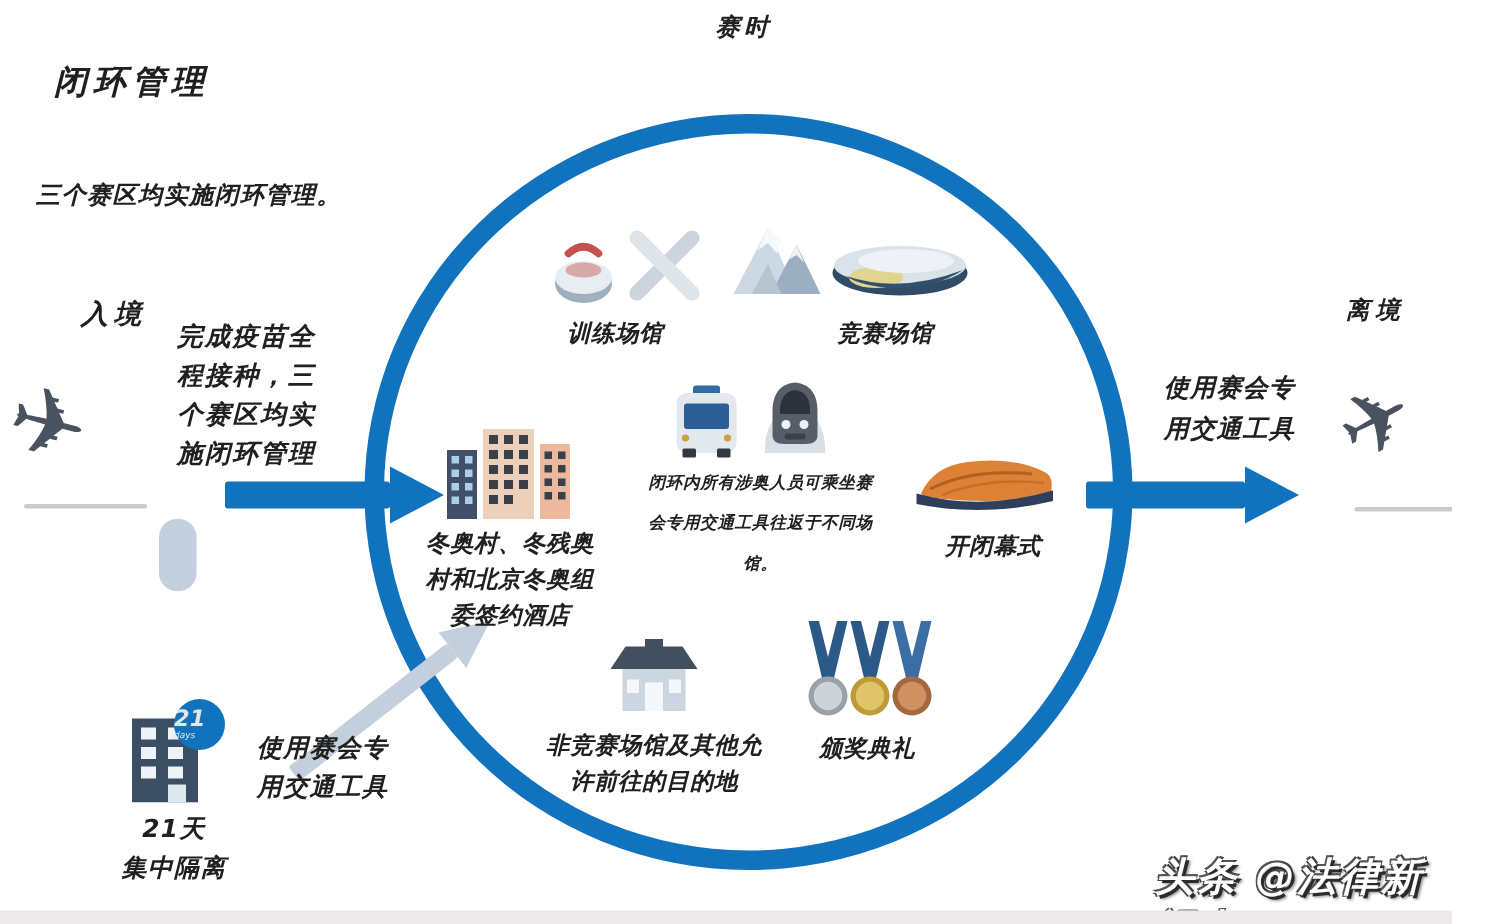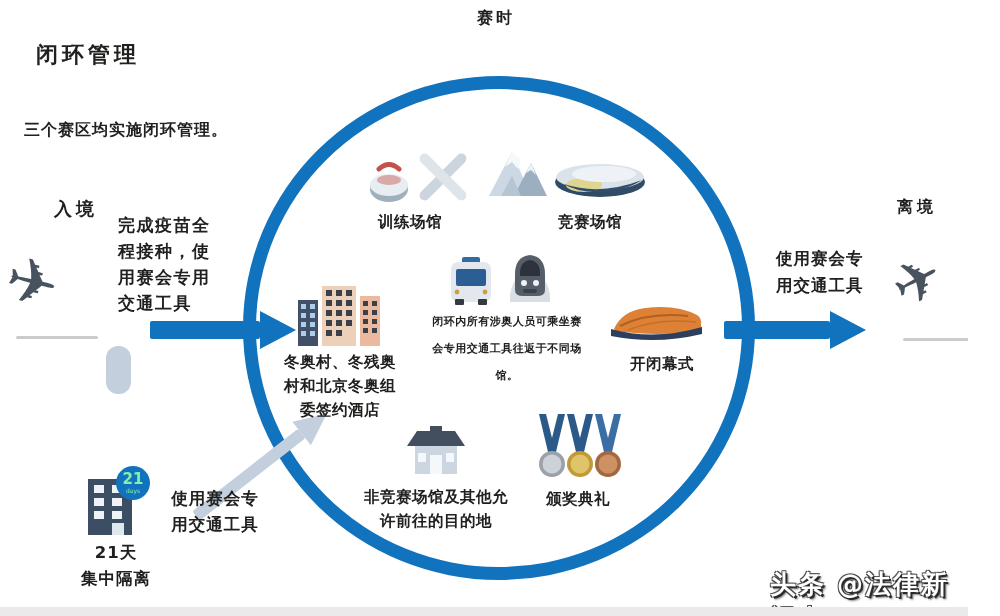--- a/index.html
+++ b/index.html
@@ -2,21 +2,21 @@
 <html style="--accent-blue: #1173bd; --soft-blue-gray: #c3cfdd;"><head>
 <meta charset="utf-8">
 <style>
   :root{
     --accent-blue:#1173bd;
     --soft-blue-gray:#c3cfdd;
   }
   html,body{margin:0;padding:0;background:#fff;}
   .stage{
     position:relative;width:968px;height:616px;background:#ffffff;overflow:hidden;
-    font-family:"DejaVu Sans","Liberation Sans",sans-serif;color:#20201e;
+    font-family:"DejaVu Sans","Liberation Sans",sans-serif;color:#20201e;font-style:italic;
   }
   .abs{position:absolute;}
   .txt{font-weight:600;letter-spacing:1px;}
   .ctr{text-align:center;}
 
   .loop-circle{
     left:243px;top:76px;width:512px;height:504px;border:13px solid var(--accent-blue);
     border-radius:50%;box-sizing:border-box;background:transparent;
   }
 
@@ -58,21 +58,21 @@
   .lbl-training{left:356px;top:210px;width:108px;}
   .lbl-competition{left:534px;top:210px;width:112px;}
   .lbl-villages{left:280px;top:350px;width:120px;font-size:15.5px;}
   .lbl-ceremonies{left:617px;top:352px;width:90px;}
   .lbl-noncomp{left:364px;top:485px;width:144px;}
   .lbl-awards{left:528px;top:487px;width:100px;}
   .center-rule{left:428px;top:308px;width:158px;font-size:11px;font-weight:bold;line-height:27px;letter-spacing:0.5px;}
 
   .quarantine-badge{
     left:116px;top:466px;width:34px;height:34px;border-radius:50%;background:var(--accent-blue);
-    color:#86efac;display:flex;flex-direction:column;align-items:center;justify-content:center;line-height:1;
+    color:#e5e5e5;display:flex;flex-direction:column;justify-content:center;line-height:1;
   }
   .quarantine-badge .num{font-size:15px;font-weight:bold;}
   .quarantine-badge .unit{font-size:6px;margin-top:1px;}
 
   .watermark{
     left:770px;top:567px;font-size:26px;font-weight:bold;letter-spacing:2px;color:#ffffff;
     text-shadow:2px 2px 0 #2b2b2b,-1px -1px 0 #555,1px -1px 0 #444,-1px 1px 0 #444,3px 3px 2px rgba(0,0,0,0.45);
   }
   .bottom-strip{left:0;top:607px;width:1000px;height:9px;background:#ebe9ea;}
 </style>
@@ -83,21 +83,21 @@
 
   <div class="abs loop-circle"></div>
 
   <div class="abs phase-label">赛时</div>
   <div class="abs page-title">闭环管理</div>
 
   <div class="abs intro txt">
     <div>三个赛区均实施闭环管理。</div>
   </div>
   <div class="abs entry-label">入境</div>
-  <div class="abs vaccinated-note txt">完成疫苗全程接种，使用赛会专用交通工具</div>
+  <div class="abs vaccinated-note txt">完成疫苗全程接种，三个赛区均实施闭环管理</div>
 
   <div class="abs plane plane-arrive">✈</div>
   <div class="abs runway runway-left"></div>
   <div class="abs light-bar"></div>
 
 
   <div class="abs arrow arrow-quarantine">
     <div class="shaft"></div>
     <div class="head"></div>
   </div>

